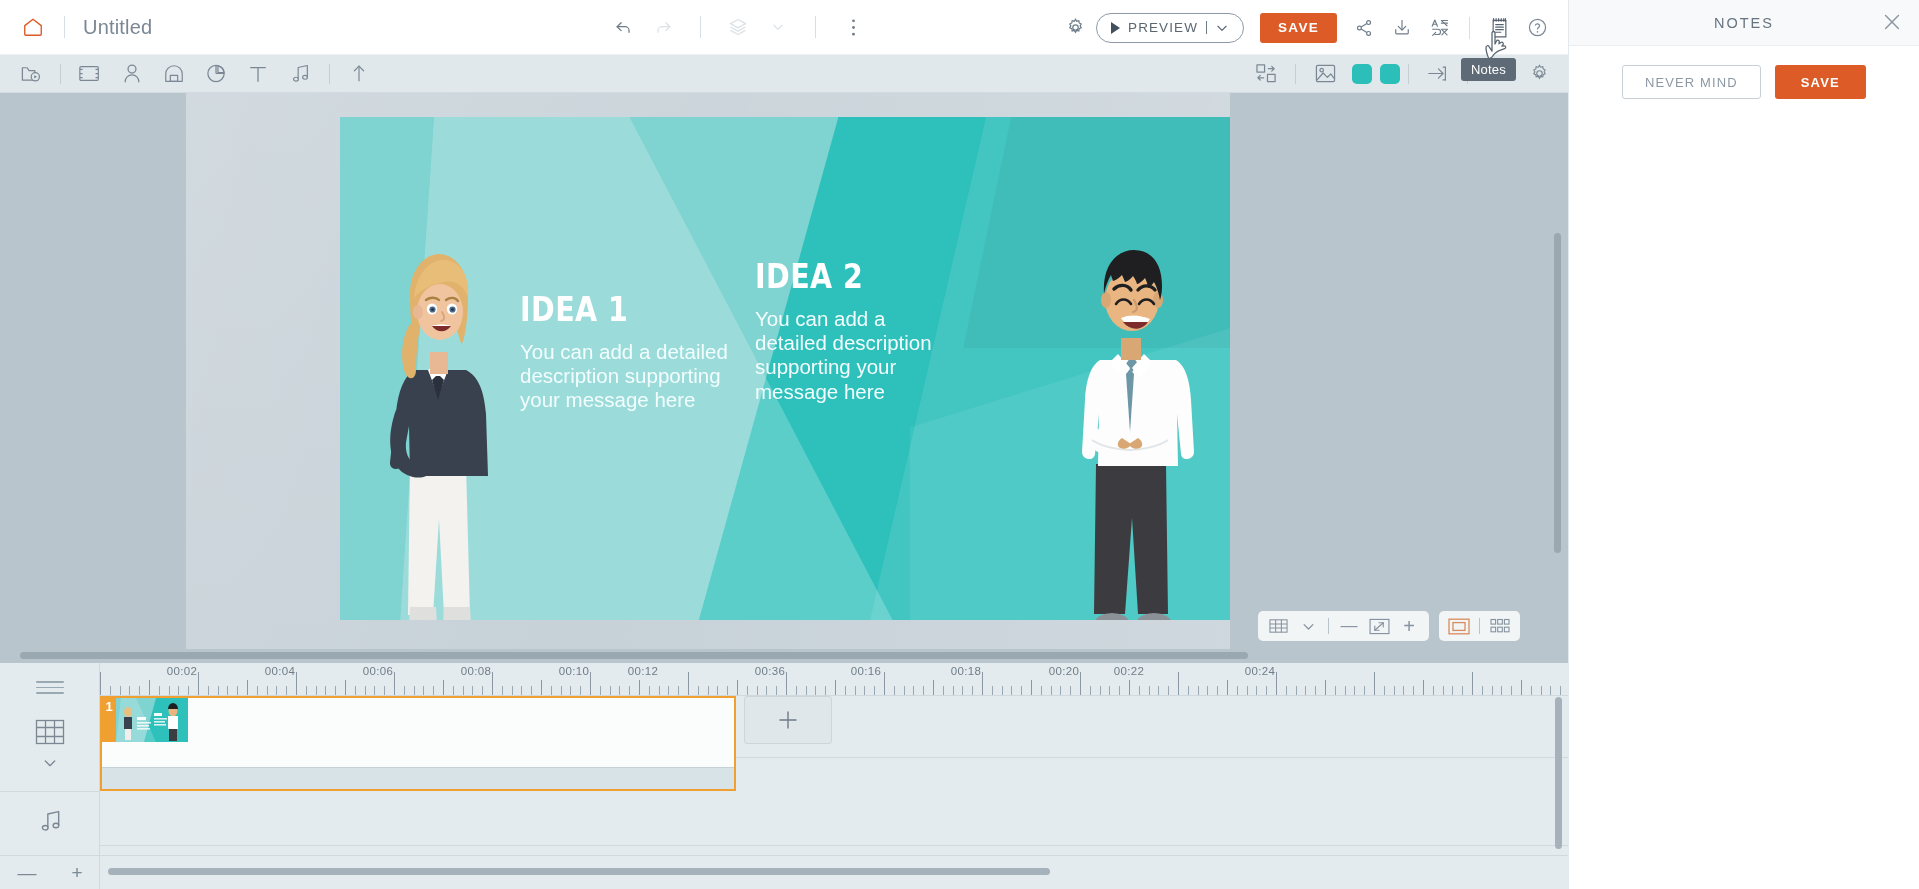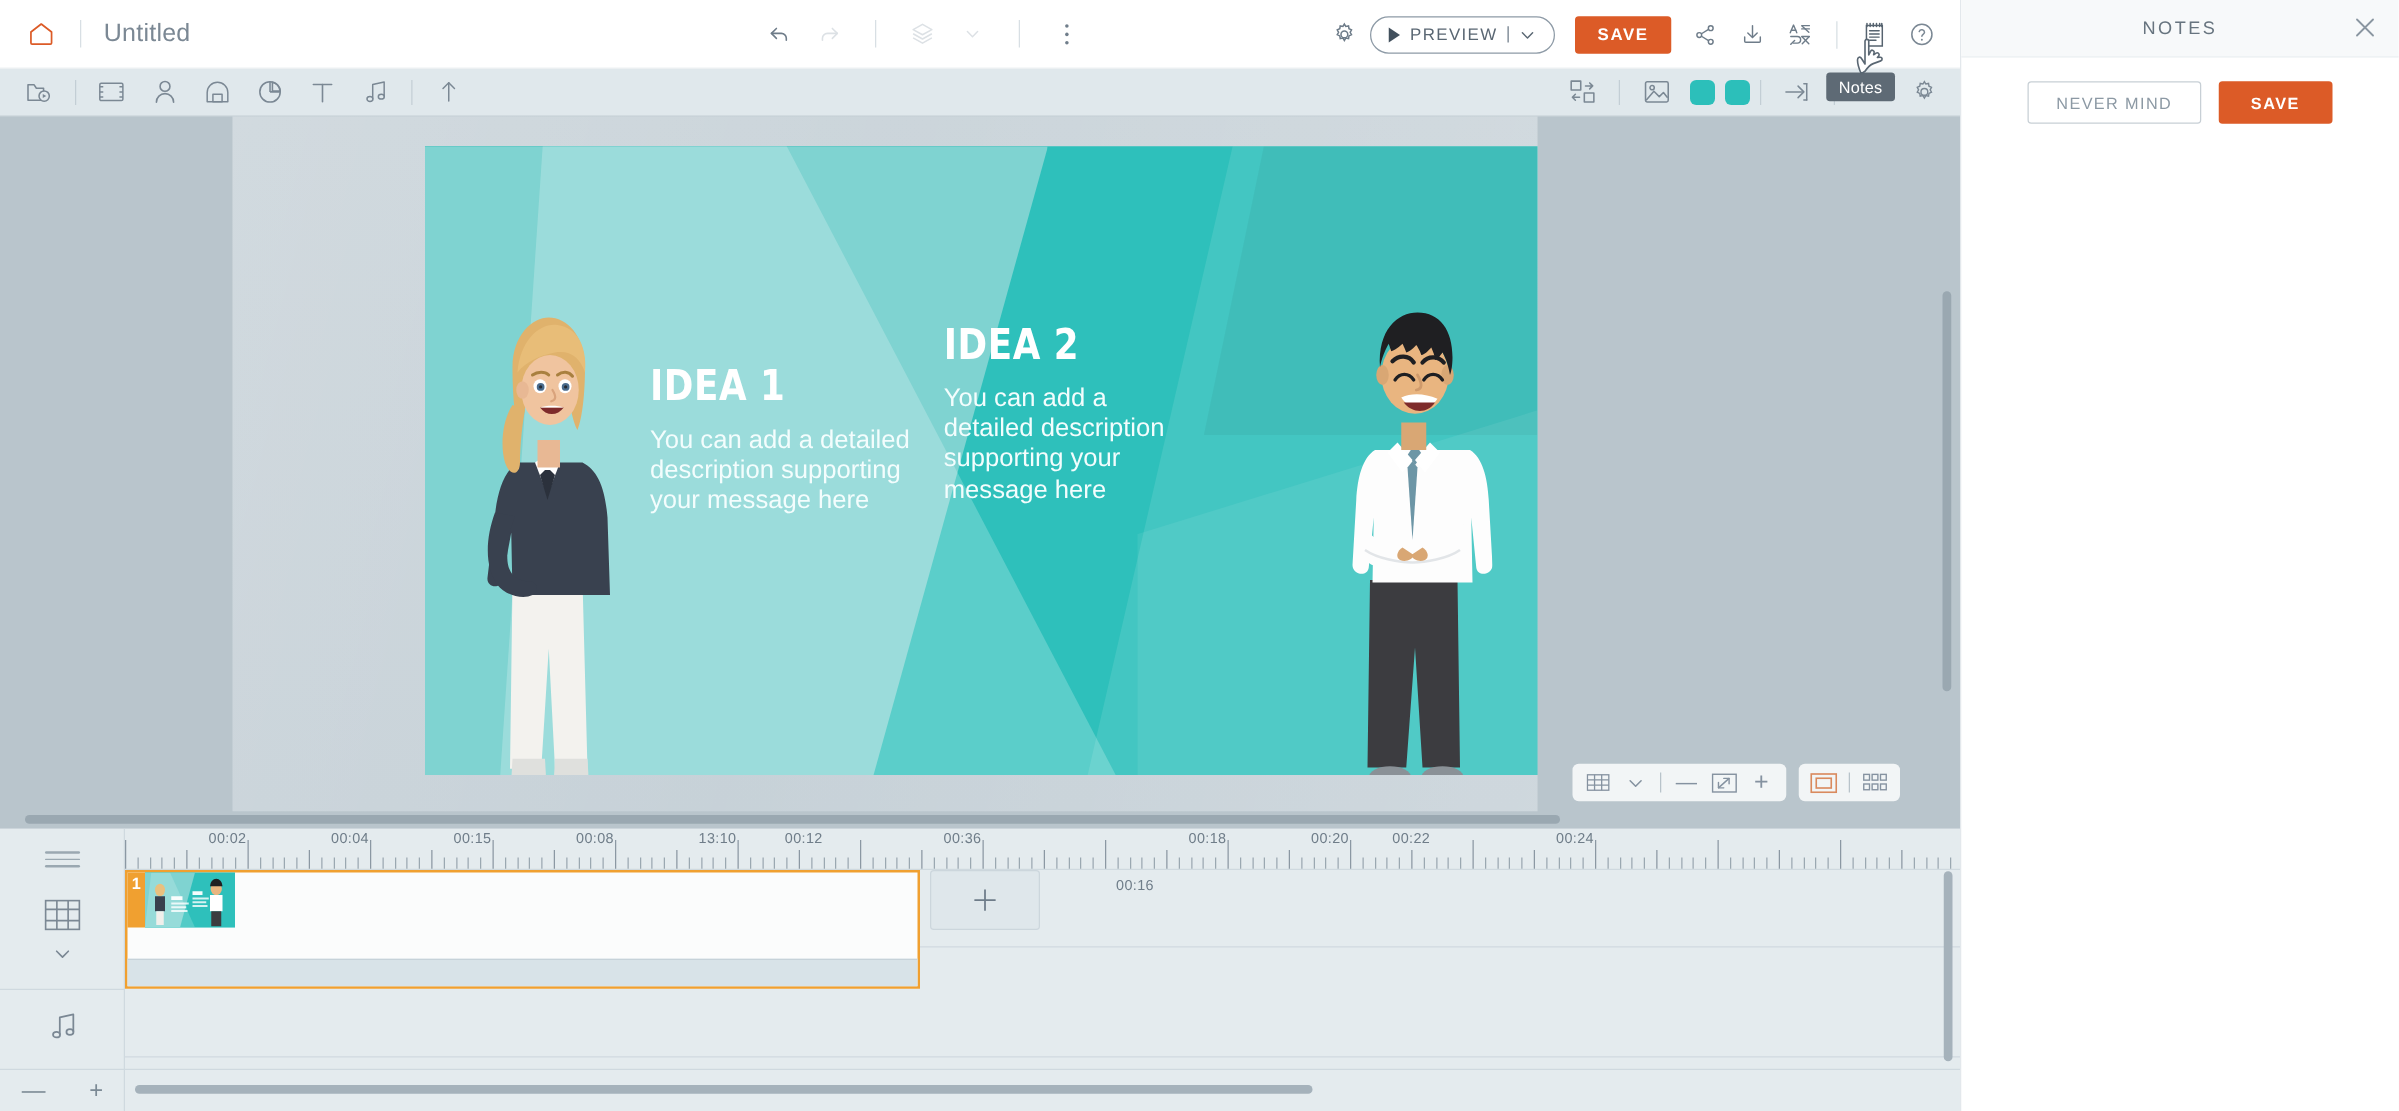--- a/index.html
+++ b/index.html
@@ -801,26 +801,26 @@
             <div class="tick minor" style="left: 1411.2px;"></div>
             <div class="tick mid" style="left: 1421px;"></div>
             <div class="tick minor" style="left: 1430.8px;"></div>
             <div class="tick minor" style="left: 1440.6px;"></div>
             <div class="tick minor" style="left: 1450.4px;"></div>
             <div class="tick minor" style="left: 1460.2px;"></div>
           </div>
         <div id="ruler-labels">
             <div class="tlabel" style="left: 82px;">00:02</div>
             <div class="tlabel" style="left: 180px;">00:04</div>
-            <div class="tlabel" style="left: 278px;">00:15</div>
+            <div class="tlabel" style="left: 278px;">00:06</div>
             <div class="tlabel" style="left: 376px;">00:08</div>
-            <div class="tlabel" style="left: 474px;">13:10</div>
+            <div class="tlabel" style="left: 474px;">00:10</div>
             <div class="tlabel" style="left: 543px;">00:12</div>
             <div class="tlabel" style="left: 670px;">00:36</div>
-            <div class="tlabel" style="left: 808px; margin-top: 38px;">00:16</div>
+            <div class="tlabel" style="left: 766px;">00:16</div>
             <div class="tlabel" style="left: 866px;">00:18</div>
             <div class="tlabel" style="left: 964px;">00:20</div>
             <div class="tlabel" style="left: 1029px;">00:22</div>
             <div class="tlabel" style="left: 1160px;">00:24</div>
           </div>
       </div>
 
       <div class="tl-track">
         <div class="scene-clip">
           <div class="scene-num">1</div>

